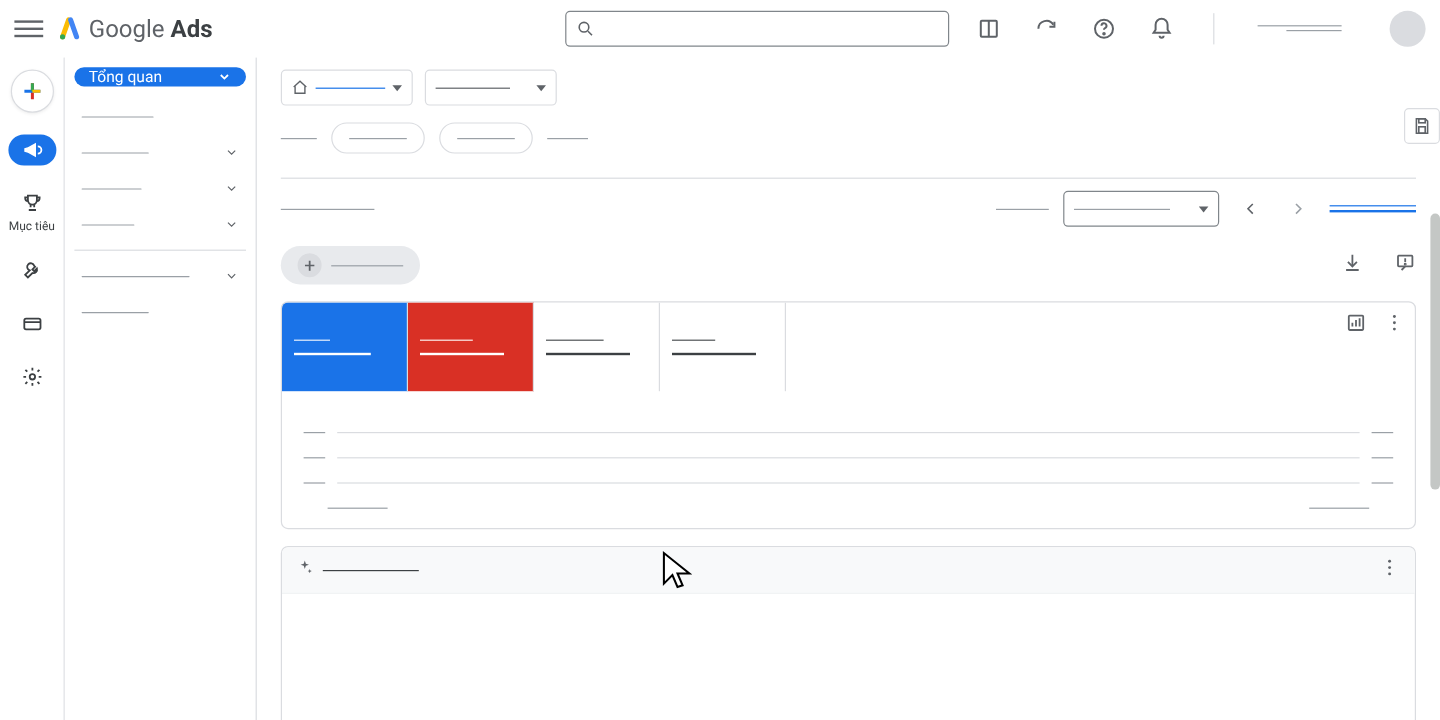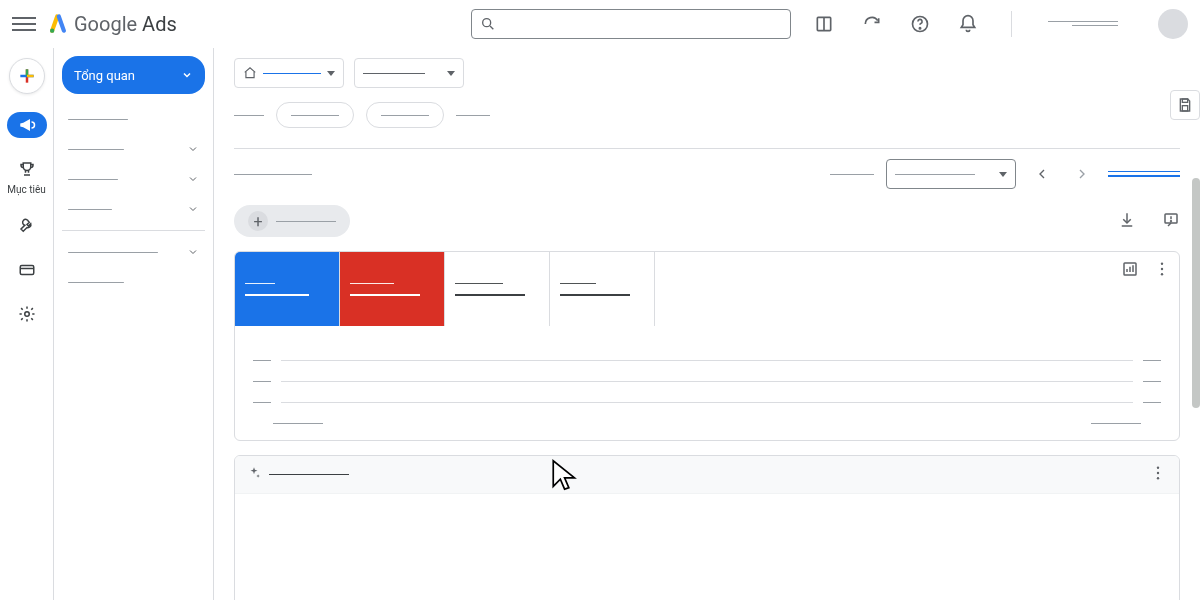--- a/index.html
+++ b/index.html
@@ -5,21 +5,21 @@
   * { box-sizing: border-box; margin: 0; padding: 0; font-family: Roboto, Arial, sans-serif; }
   body { width: 1200px; height: 600px; overflow: hidden; background: #fff; color: #3c4043; font-size: 13px; }
 
   
   .topbar { height: 48px; display: flex; align-items: center; padding: 0 12px; border-bottom: 1px solid #fff; }
   .hamburger { width: 24px; height: 24px; display: flex; flex-direction: column; justify-content: center; gap: 4px; margin-right: 12px; cursor: pointer; }
   .hamburger span { height: 2px; background: #5f6368; }
   .logo-wrap { display: flex; align-items: center; gap: 6px; }
   .logo-mark { width: 20px; height: 20px; position: relative; }
   .logo-text { font-size: 20px; color: #5f6368; }
-  .logo-text b { color: #3c4043; font-weight: 400; }
+  .logo-text b { color: #3c4043; font-weight: 700; }
   .search-wrap { margin-left: auto; margin-right: 12px; }
   .search { width: 320px; height: 30px; border: 1px solid #80868b; border-radius: 4px; display: flex; align-items: center; padding: 0 8px; }
   .search svg { width: 16px; height: 16px; stroke: #5f6368; }
   .search input { border: none; outline: none; flex: 1; margin-left: 8px; font-size: 13px; }
   .top-icons { display: flex; align-items: center; gap: 26px; margin-left: 10px; }
   .ticon { width: 22px; height: 22px; display:flex; align-items:center; justify-content:center; cursor:pointer; color:#5f6368; }
   .vdiv { width:1px; height:26px; background:#dadce0; margin:0 6px; }
   .acct-lines { display:flex; flex-direction:column; gap:3px; align-items:flex-end; margin-left:4px;}
   .acct-lines span { height:1px; background:#9aa0a6; }
   .avatar { width:30px; height:30px; border-radius:50%; background:#dadce0; margin-left:14px; }
@@ -27,21 +27,21 @@
   
   .shell { display:flex; height:552px; }
   .rail { width:54px; border-right:1px solid #dadce0; display:flex; flex-direction:column; align-items:center; padding-top:10px; gap:18px; }
   .rail .plusbtn { width:36px; height:36px; border-radius:50%; border:1px solid #dadce0; display:flex; align-items:center; justify-content:center; background:#fff; cursor:pointer; box-shadow: 0 1px 3px rgba(0,0,0,.08);}
   .rail-item { width:40px; display:flex; flex-direction:column; align-items:center; gap:2px; cursor:pointer; }
   .rail-item.active .rail-pill { background:#1a73e8; color:#fff; }
   .rail-pill { width:40px; height:26px; border-radius:14px; display:flex; align-items:center; justify-content:center; }
   .rail-label { font-size:10px; color:#3c4043; }
 
   .sidebar { width:160px; border-right:1px solid #dadce0; padding:8px; background:#fff; }
-  .sb-primary { background:#1a73e8; color:#fff; height:38px; border-radius:16px; display:flex; align-items:center; justify-content:space-between; padding:0 12px; font-size:13px; cursor:pointer; margin-bottom:10px;}
+  .sb-primary { background:#1a73e8; color:#fff; height:16px; border-radius:16px; display:flex; align-items:center; justify-content:space-between; padding:0 12px; font-size:13px; cursor:pointer; margin-bottom:10px;}
   .sb-row { display:flex; align-items:center; justify-content:space-between; height:30px; padding:0 6px; cursor:pointer; }
   .sb-line { height:1px; background:#9aa0a6; border-radius:1px; }
   .sb-chev { color:#5f6368; }
   .sb-div { height:1px; background:#dadce0; margin:6px 0; }
 
   .main { flex:1; position:relative; overflow:hidden; }
   .main-inner { padding:10px 20px 20px 20px; }
 
   .crumbs { display:flex; gap:10px; }
   .crumb { height:30px; border:1px solid #dadce0; border-radius:4px; display:flex; align-items:center; padding:0 8px; gap:6px; cursor:pointer; background:#fff; min-width:110px; justify-content:space-between;}

